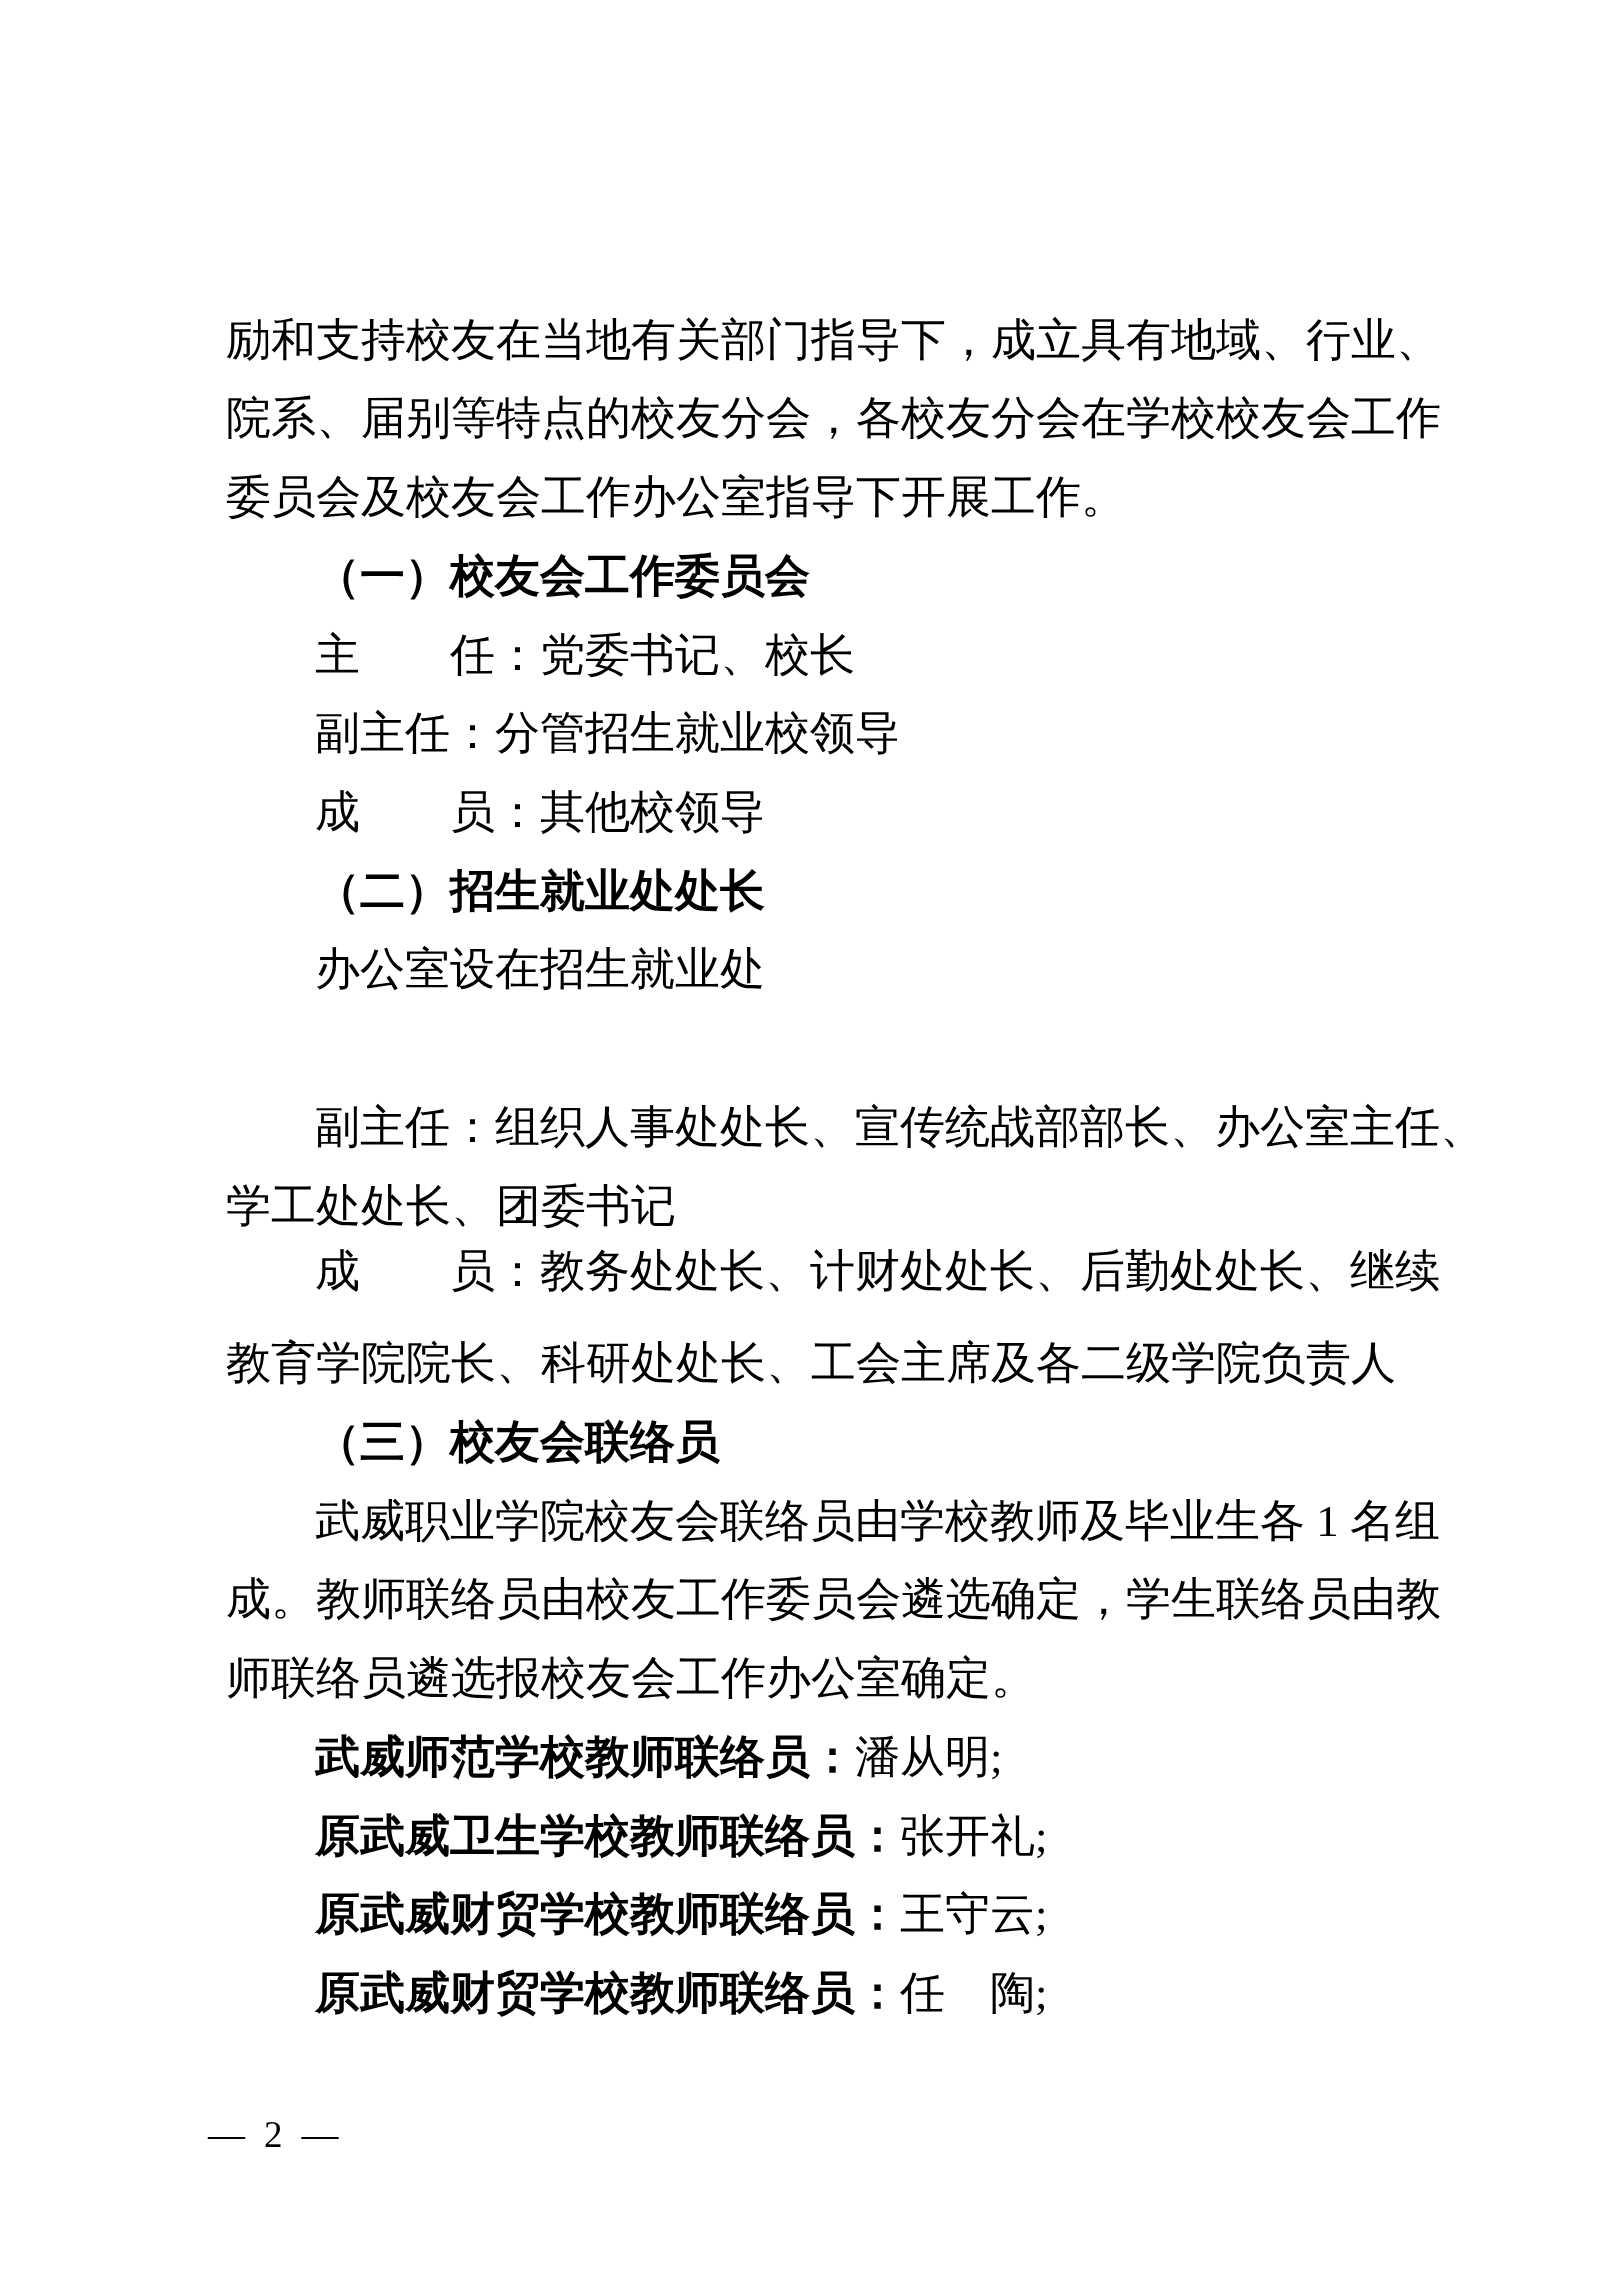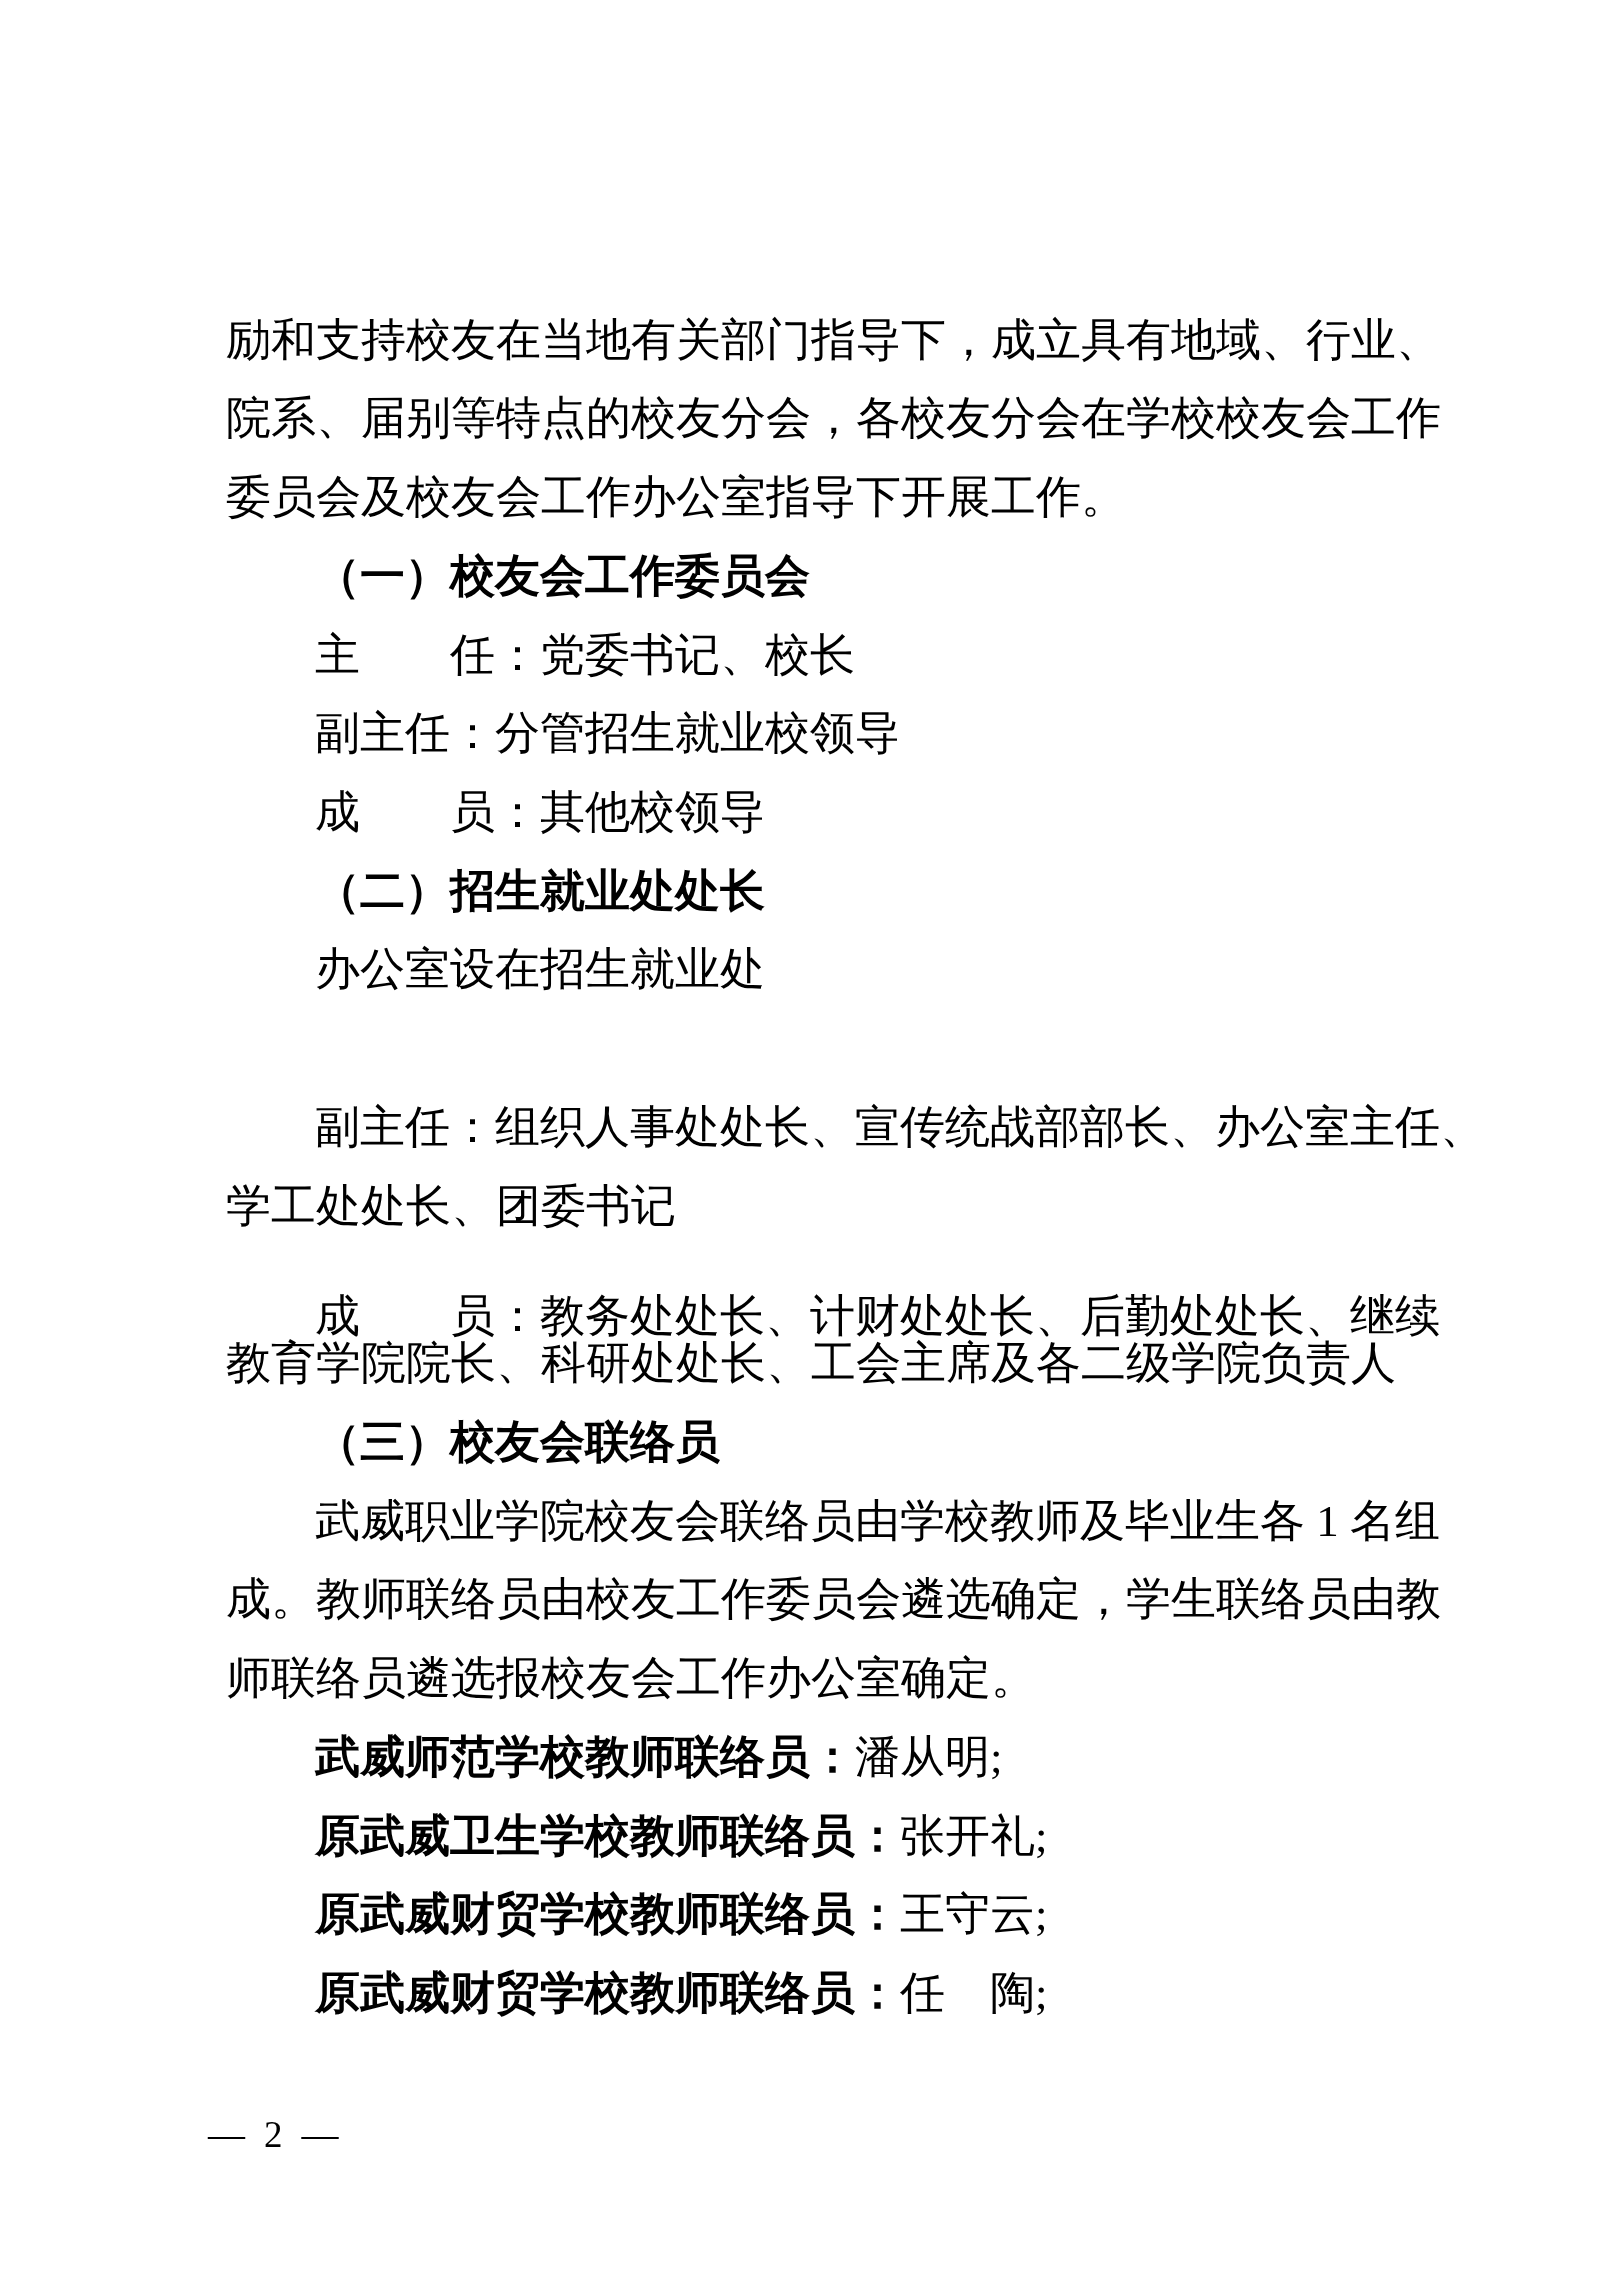--- a/index.html
+++ b/index.html
@@ -49,21 +49,21 @@
 
   <div class="line at-margin" style="top:474px">委员会及校友会工作办公室指导下开展工作。</div>
   <div class="line indented" style="top:632px">主　　任：党委书记、校长</div>
   <div class="line indented" style="top:789px">成　　员：其他校领导</div>
   <div class="line indented" style="top:710px">副主任：分管招生就业校领导</div>
 
   <div class="line indented bold" style="top:868px">（二）招生就业处处长</div>
   <div class="line indented" style="top:946px">办公室设在招生就业处</div>
   <div class="line indented" style="top:1104px">副主任：组织人事处处长、宣传统战部部长、办公室主任、</div>
   <div class="line at-margin" style="top:1183px">学工处处长、团委书记</div>
-  <div class="line indented" style="top:1293px">成　　员：教务处处长、计财处处长、后勤处处长、继续</div>
+  <div class="line indented" style="top:1248px">成　　员：教务处处长、计财处处长、后勤处处长、继续</div>
   <div class="line at-margin" style="top:1340px">教育学院院长、科研处处长、工会主席及各二级学院负责人</div>
 
   <div class="line indented bold" style="top:1419px">（三）校友会联络员</div>
   <div class="line indented" style="top:1498px">武威职业学院校友会联络员由学校教师及毕业生各 1 名组</div>
   <div class="line at-margin" style="top:1576px">成。教师联络员由校友工作委员会遴选确定，学生联络员由教</div>
   <div class="line at-margin" style="top:1655px">师联络员遴选报校友会工作办公室确定。</div>
 
   <div class="line indented" style="top:1734px">
     <span class="bold">武威师范学校教师联络员：</span><span class="name-part">潘从明;</span>
   </div>

